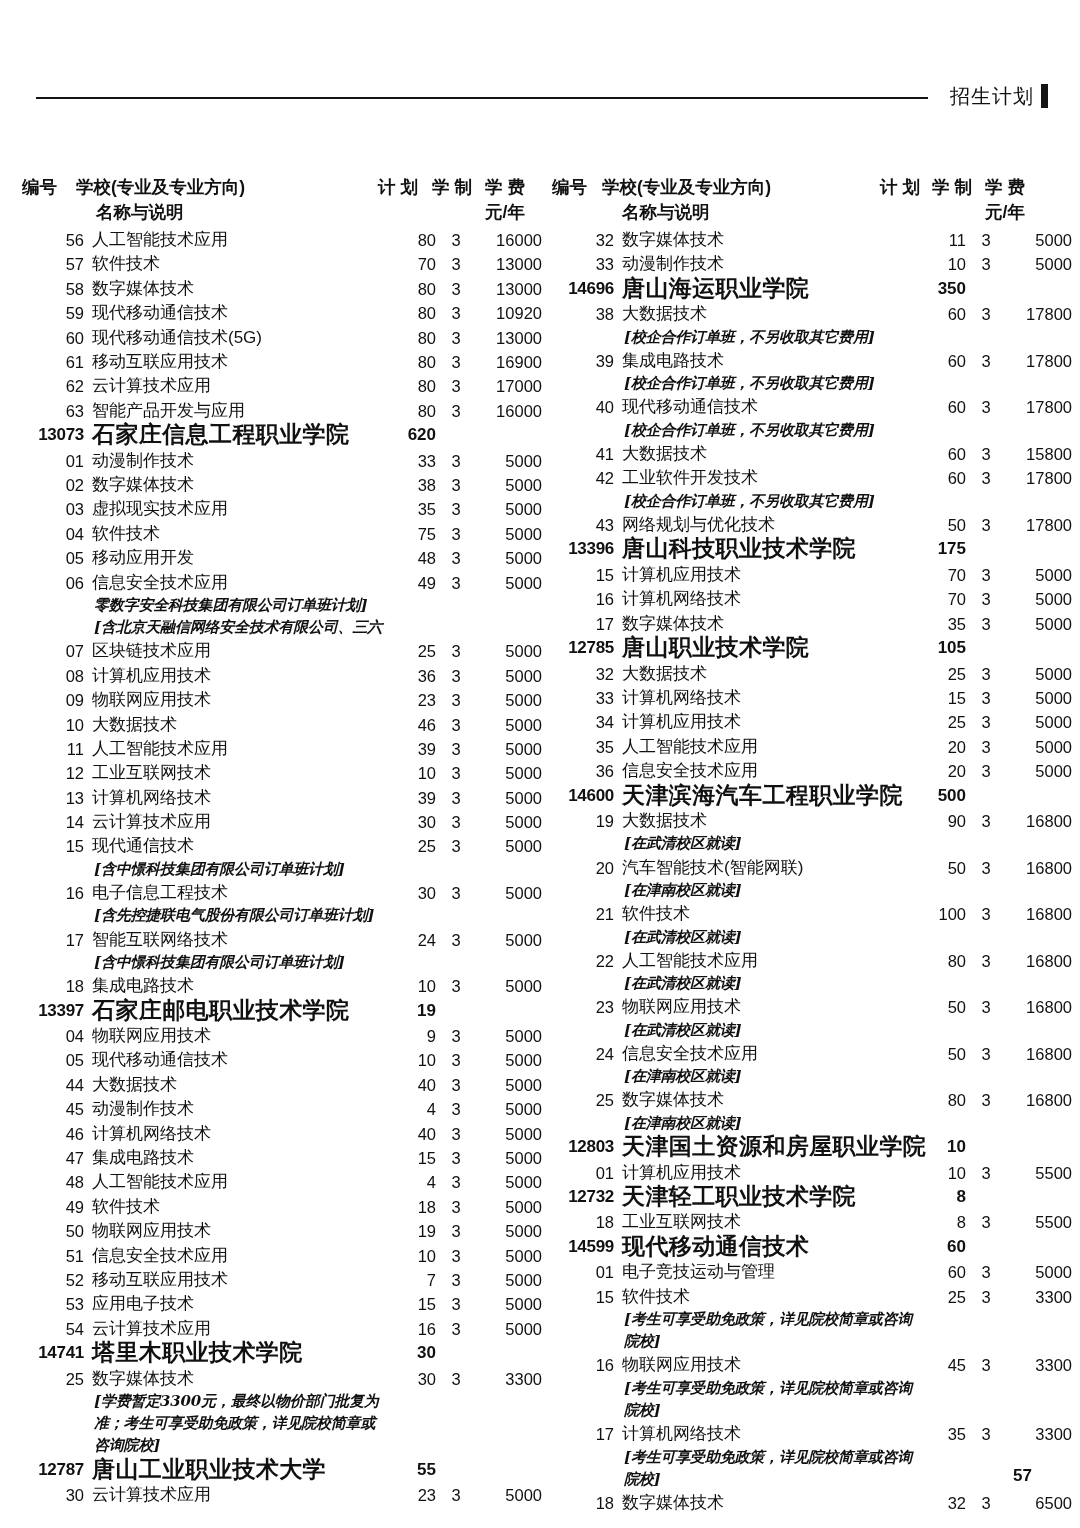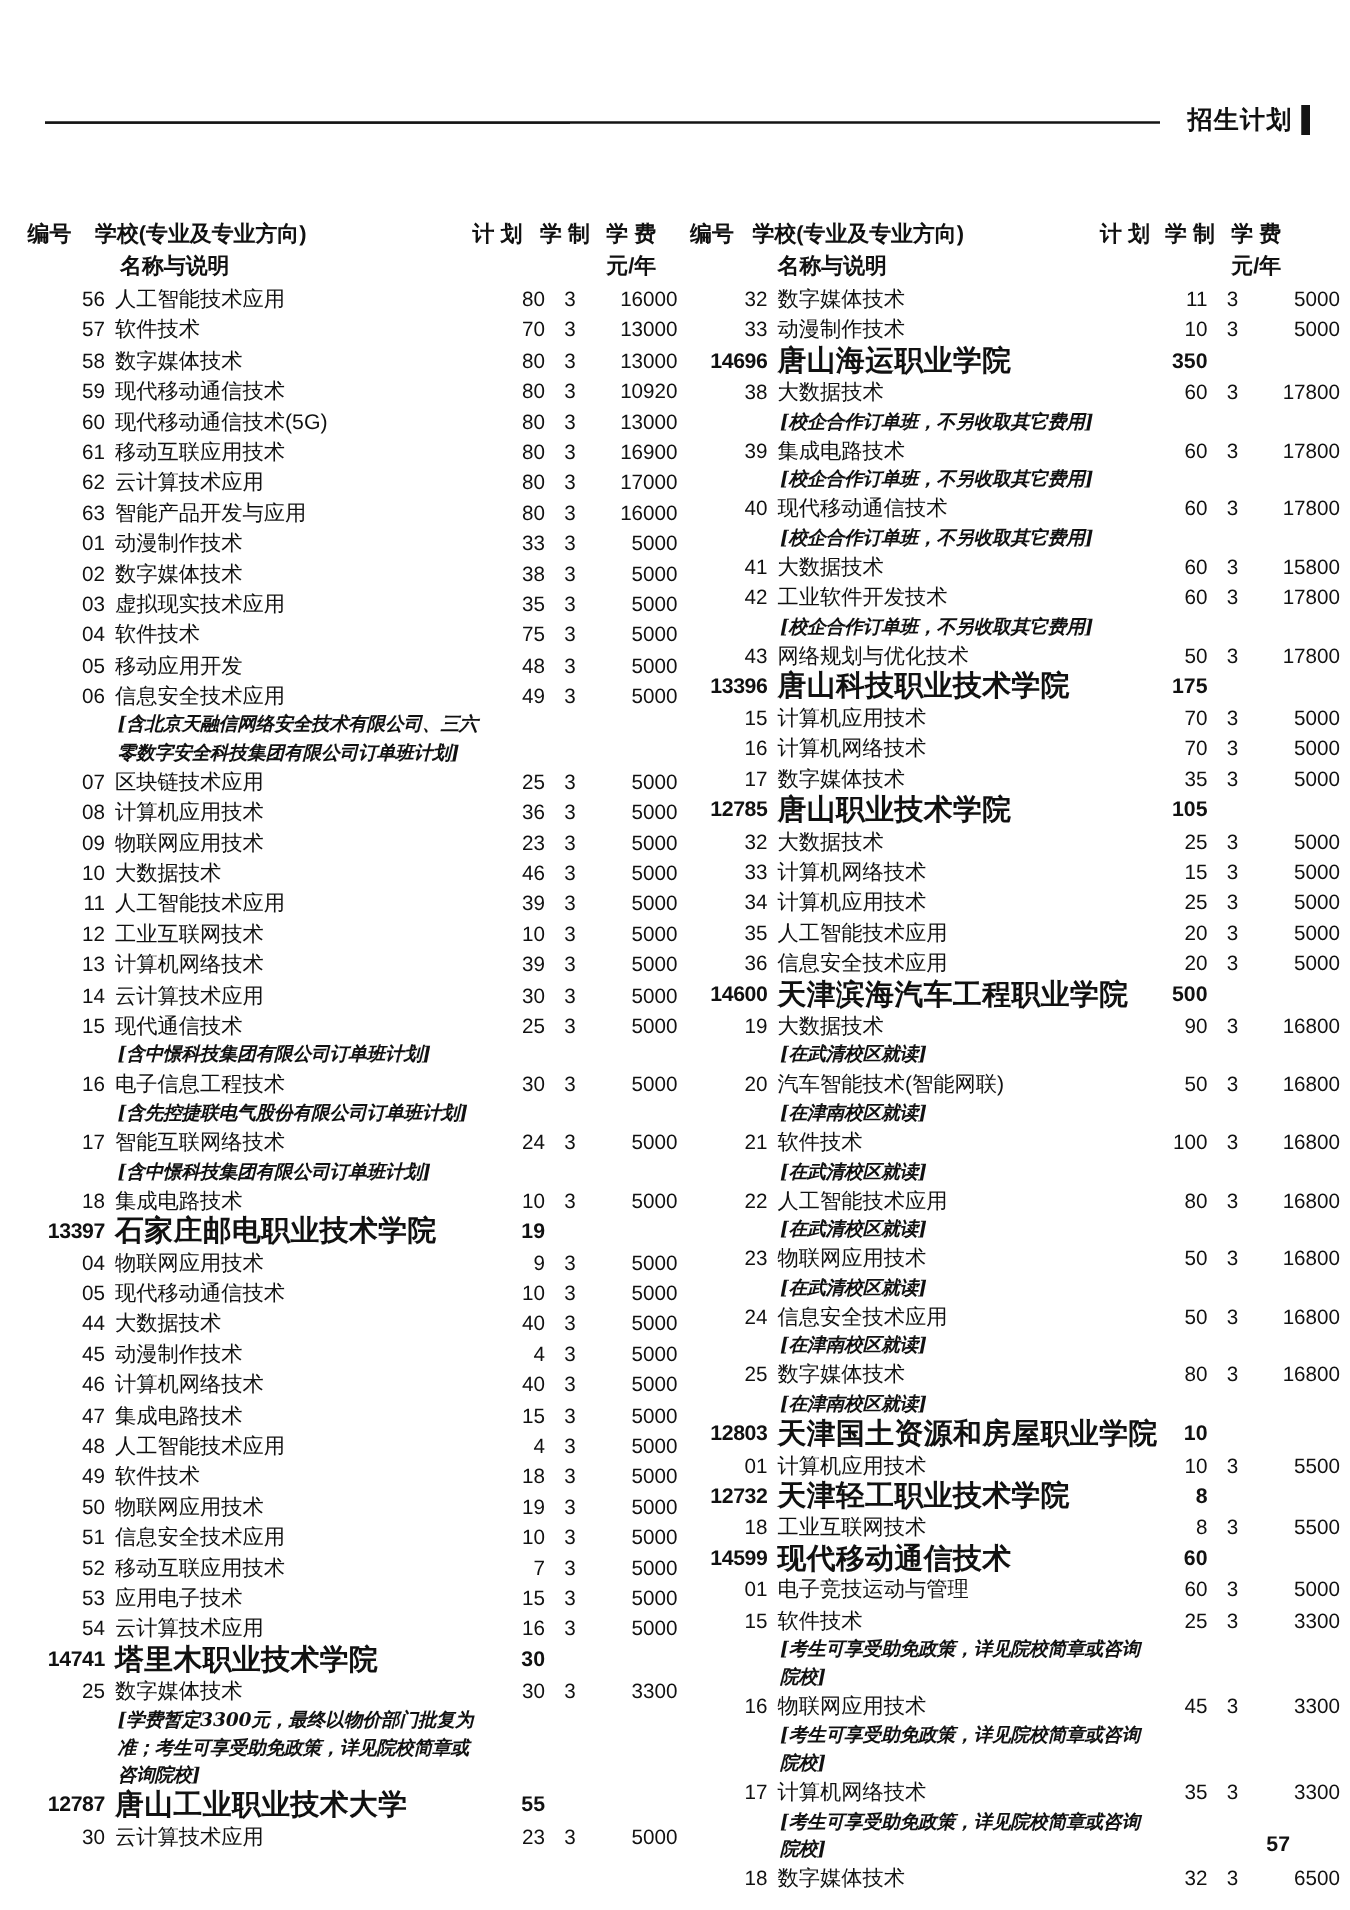--- a/index.html
+++ b/index.html
@@ -32,21 +32,21 @@
     content:"";
     position:absolute;
     left:0; top:-1px;
     width:420px; height:0;
     border-top:1.1px solid #141414;
   }
   #header-title {
     position: absolute;
     right: 46px; top: 2px;
     font-size: 20px;
-    font-weight: bold;
+    font-weight: normal;
     letter-spacing: 1px;
     line-height: 28px;
     white-space: nowrap;
   }
   #header-bar {
     position: absolute;
     right: 32px; top: 4px;
     width: 7px; height: 24px;
     background: #141414;
   }
@@ -254,20 +254,25 @@
       <span class="r-term">3</span>
       <span class="r-fee">17000</span>
     </div>
     <div class="row item">
       <span class="r-idx">63</span>
       <span class="r-name">智能产品开发与应用</span>
       <span class="r-plan">80</span>
       <span class="r-term">3</span>
       <span class="r-fee">16000</span>
     </div>
+    <div class="row school">
+      <span class="r-code">13073</span>
+      <span class="r-name">石家庄信息工程职业学院</span>
+      <span class="r-plan">620</span>
+    </div>
     <div class="row item">
       <span class="r-idx">01</span>
       <span class="r-name">动漫制作技术</span>
       <span class="r-plan">33</span>
       <span class="r-term">3</span>
       <span class="r-fee">5000</span>
     </div>
     <div class="row item">
       <span class="r-idx">02</span>
       <span class="r-name">数字媒体技术</span>
@@ -297,24 +302,24 @@
       <span class="r-fee">5000</span>
     </div>
     <div class="row item">
       <span class="r-idx">06</span>
       <span class="r-name">信息安全技术应用</span>
       <span class="r-plan">49</span>
       <span class="r-term">3</span>
       <span class="r-fee">5000</span>
     </div>
     <div class="row note">
+      <span class="r-note">零数字安全科技集团有限公司订单班计划]</span>
+    </div>
+    <div class="row note">
       <span class="r-note">[含北京天融信网络安全技术有限公司、三六</span>
-    </div>
-    <div class="row note">
-      <span class="r-note">零数字安全科技集团有限公司订单班计划]</span>
     </div>
     <div class="row item">
       <span class="r-idx">07</span>
       <span class="r-name">区块链技术应用</span>
       <span class="r-plan">25</span>
       <span class="r-term">3</span>
       <span class="r-fee">5000</span>
     </div>
     <div class="row item">
       <span class="r-idx">08</span>

